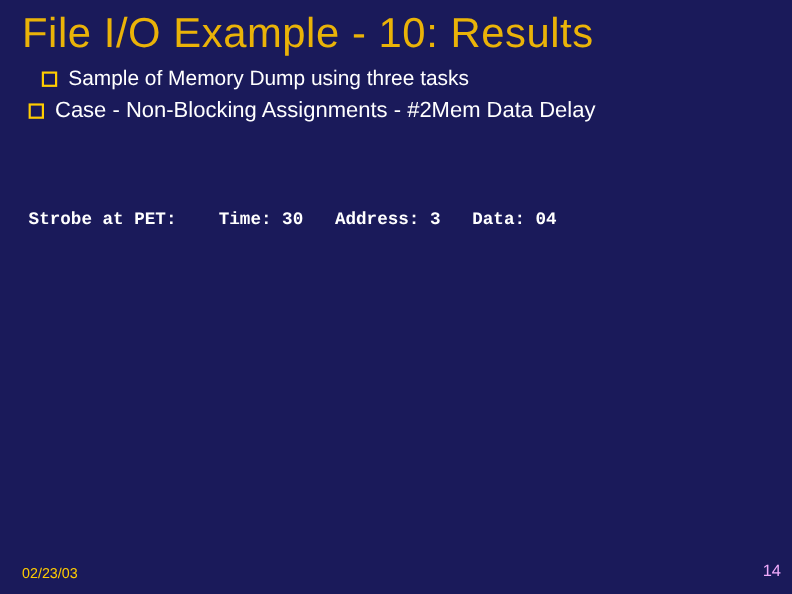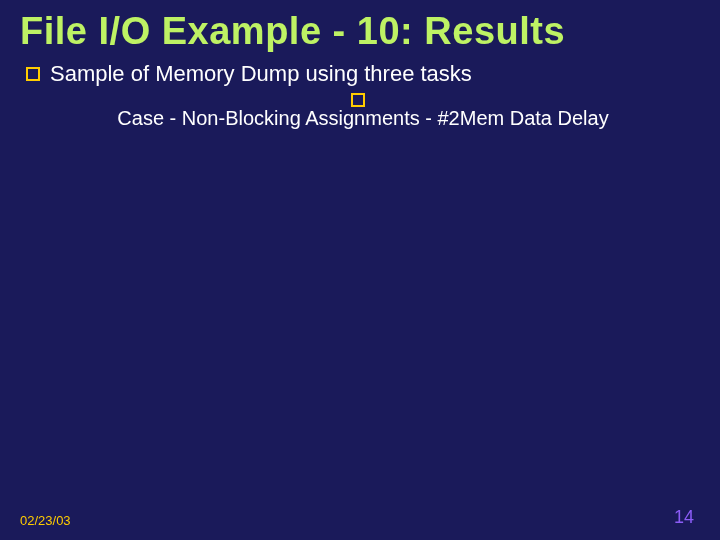--- a/index.html
+++ b/index.html
@@ -13,38 +13,37 @@
   }
   .slide {
     width: 720px;
     height: 540px;
     background: #1a1a5a;
     position: relative;
     box-sizing: border-box;
     padding: 6px 20px 0 20px;
   }
   .title {
-    color: #bef264;
+    color: #eab308;
     font-family: Impact, "Arial Black", sans-serif;
     font-size: 38px;
-    font-weight: bold;
+    font-weight: normal;
     letter-spacing: 0.5px;
     margin: 4px 0 8px 0;
   }
   .bullet-line {
     color: #ffffff;
-    font-size: 22px;
-    margin: 6px 0 6px 6px;
+    font-size: 19px;
+    margin: 6px 0 6px 18px;
     display: flex;
     align-items: center;
   }
   .bullet-line.sub {
     font-size: 20px;
     margin: 4px 0 8px 6px;
-    flex-direction: column;
   }
   .bullet-sq {
     display: inline-block;
     width: 14px;
     height: 14px;
     border: 2px solid #ffcc00;
     margin-right: 10px;
     flex: none;
     box-sizing: border-box;
   }
@@ -59,42 +58,43 @@
   }
   .footer-date {
     position: absolute;
     left: 20px;
     bottom: 12px;
     color: #ffcc00;
     font-size: 13px;
   }
   .footer-num {
     position: absolute;
-    right: 26px;
+    right: 10px;
     bottom: 12px;
-    color: #8b5cf6;
-    font-size: 18px;
+    color: #f0abfc;
+    font-size: 15px;
   }
 </style>
 </head>
 <body>
 
 <div class="slide">
 
   <div class="title">File I/O Example - 10: Results</div>
 
   <div class="bullet-line">
     <span class="bullet-sq"></span>
     <span>Sample of Memory Dump using three tasks</span>
   </div>
 
   <div class="bullet-line sub">
     <span class="bullet-sq"></span>
     <span>Case - Non-Blocking Assignments - #2Mem Data Delay</span>
   </div>
 
   <div class="mono-block">
+    <div>Strobe at PET:    Time: 30   Address: 3   Data: 04</div>
   </div>
 
   <div class="footer-date">02/23/03</div>
   <div class="footer-num">14</div>
 
 </div>
 
 </body></html>

